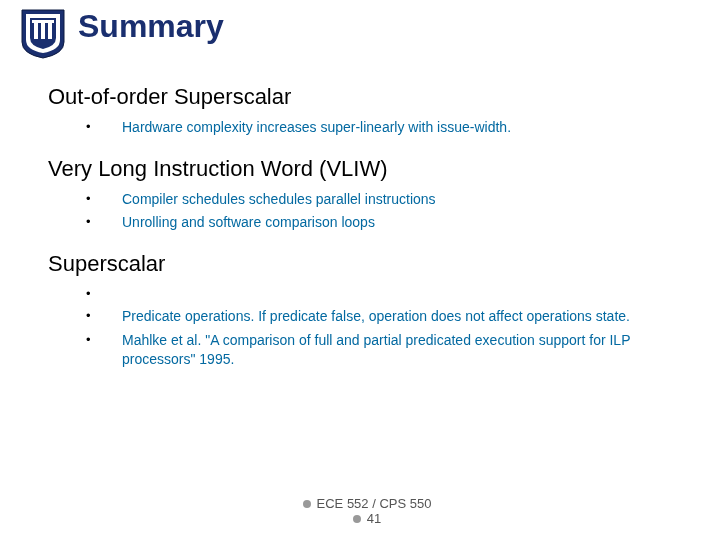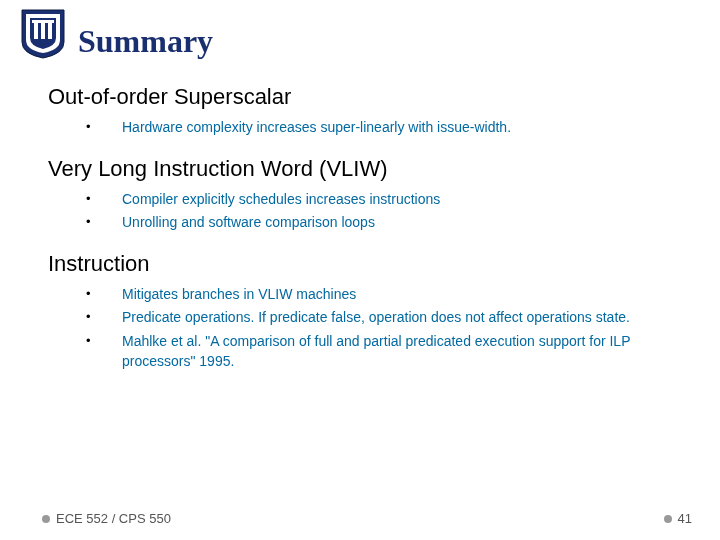--- a/index.html
+++ b/index.html
@@ -6,23 +6,22 @@
   body {
     width: 720px;
     height: 540px;
     background: #ffffff;
     font-family: Arial, Helvetica, sans-serif;
     position: relative;
     overflow: hidden;
   }
   .header {
     display: flex;
-    align-items: flex-end;
+    align-items: flex-start;
     padding: 8px 20px 6px 20px;
-    font-family: Liberation Serif, serif;
   }
   .logo {
     width: 46px;
     height: 52px;
     margin-right: 12px;
     flex-shrink: 0;
   }
   .title {
     font-size: 32px;
     font-weight: bold;
@@ -62,20 +61,21 @@
     position: absolute;
     bottom: 14px;
     left: 0;
     right: 0;
     display: flex;
     justify-content: space-between;
     align-items: center;
     padding: 0 28px 0 42px;
     font-size: 13px;
     color: #555;
+    flex-direction: column;
   }
   .footer-left, .footer-right {
     display: flex;
     align-items: center;
   }
   .footer-bullet {
     width: 8px;
     height: 8px;
     background: #999;
     border-radius: 50%;
@@ -105,33 +105,32 @@
     <div class="bullet-item">
       <span class="bullet-dot">•</span>
       <span class="bullet-text">Hardware complexity increases super-linearly with issue-width.</span>
     </div>
   </div>
 
   <div class="section-heading">Very Long Instruction Word (VLIW)</div>
   <div class="bullet-list">
     <div class="bullet-item">
       <span class="bullet-dot">•</span>
-      <span class="bullet-text">Compiler explicitly schedules increases instructions</span>
+      <span class="bullet-text">Compiler schedules schedules parallel instructions</span>
     </div>
     <div class="bullet-item">
       <span class="bullet-dot">•</span>
       <span class="bullet-text">Unrolling and software comparison loops</span>
     </div>
   </div>
 
-  <div class="section-heading">Instruction</div>
+  <div class="section-heading">Superscalar</div>
   <div class="bullet-list">
     <div class="bullet-item">
       <span class="bullet-dot">•</span>
-      <span class="bullet-text">Mitigates branches in VLIW machines</span>
     </div>
     <div class="bullet-item">
       <span class="bullet-dot">•</span>
       <span class="bullet-text">Predicate operations. If predicate false, operation does not affect operations state.</span>
     </div>
     <div class="bullet-item">
       <span class="bullet-dot">•</span>
       <span class="bullet-text">Mahlke et al. "A comparison of full and partial predicated execution support for ILP processors" 1995.</span>
     </div>
   </div>

